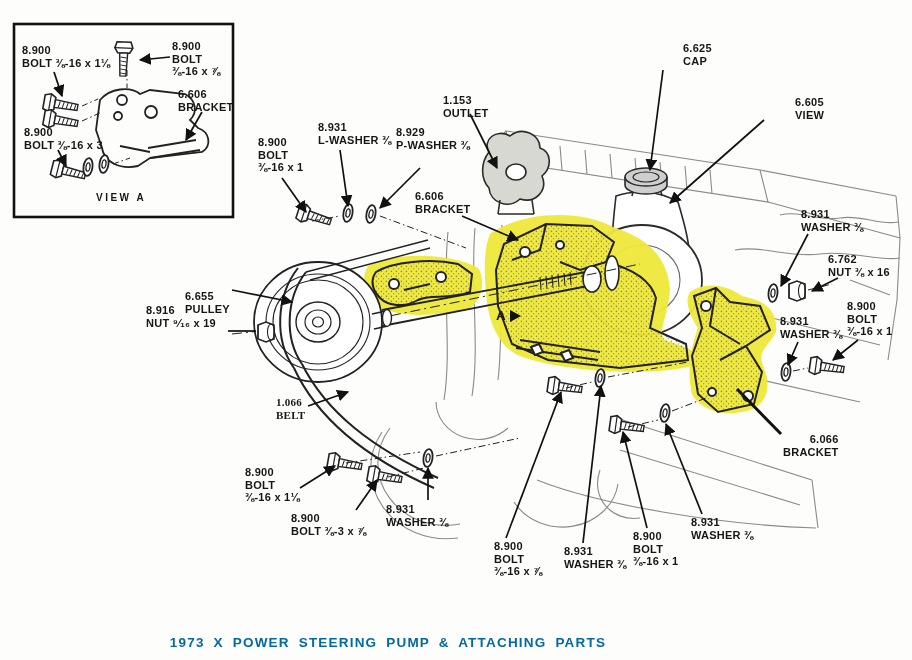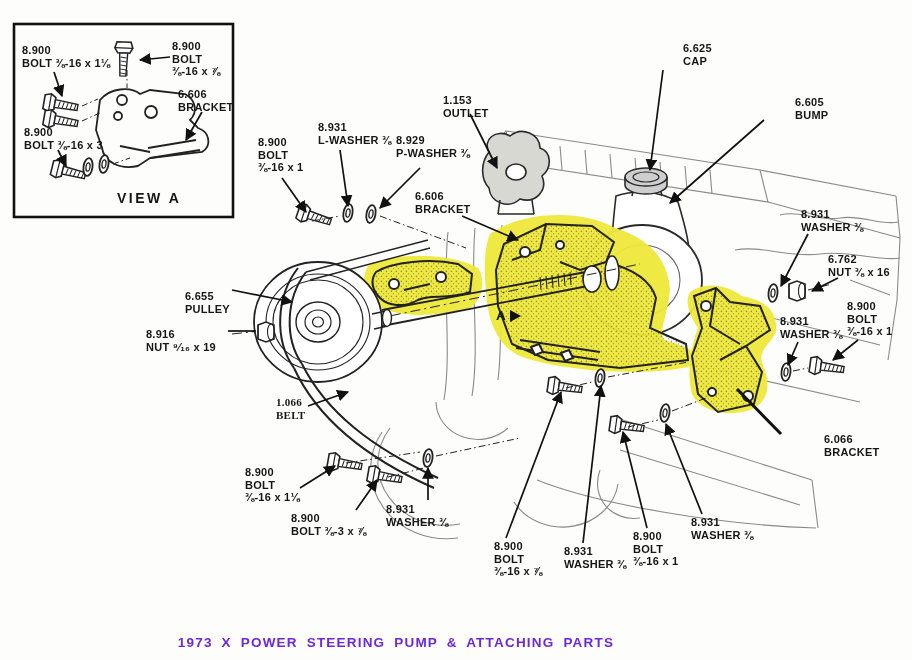--- a/index.html
+++ b/index.html
@@ -2,25 +2,25 @@
 <html><head>
 <meta charset="utf-8">
 <style>
   html,body{margin:0;padding:0;background:#ffffff;}
   #stage{position:relative;width:912px;height:660px;background:#fdfdfb;overflow:hidden;
          font-family:"Liberation Sans",sans-serif;}
   #art{position:absolute;left:0;top:0;}
   .callout{position:absolute;color:#161616;font:700 11px/12.5px "Liberation Sans",sans-serif;
            letter-spacing:.25px;white-space:nowrap;}
   .callout .line{display:block;}
-  .view-a{font-size:14px;letter-spacing:2.5px;margin-left:21px;}
+  .view-a{font-size:10px;letter-spacing:2.5px;}
   .marker-a{font-size:13.5px;letter-spacing:1px;display:flex;align-items:center;}
   .tri{display:inline-block;width:0;height:0;border-left:11px solid #111;
        border-top:6px solid transparent;border-bottom:6px solid transparent;margin-left:3px;}
-  #caption{position:absolute;left:16px;top:634px;width:760px;text-align:center;color:#6d28d9;
+  #caption{position:absolute;left:8px;top:634px;width:760px;text-align:center;color:#0369a1;
            font:700 13.5px/18px "Liberation Sans",sans-serif;letter-spacing:1.2px;word-spacing:4px;}
 </style>
 </head>
 <body>
 
 <div id="stage">
 
   <svg id="art" width="912" height="660" viewBox="0 0 912 660">
     <defs>
       <marker id="arrow" viewBox="0 0 10 10" refX="9" refY="5" markerWidth="7" markerHeight="7" orient="auto-start-reverse">
@@ -263,44 +263,44 @@
     <div class="callout" style="left: 443px; top: 94px;">
       <span class="line">1.153</span>
       <span class="line">OUTLET</span>
     </div>
     <div class="callout" style="left: 655px; top: 42px; margin-left: 28px;">
       <span class="line">6.625</span>
       <span class="line">CAP</span>
     </div>
     <div class="callout" style="left: 763px; top: 96px; margin-left: 32px;">
       <span class="line">6.605</span>
-      <span class="line">BUMP</span>
+      <span class="line">VIEW</span>
     </div>
     <div class="callout" style="left: 258px; top: 136px;">
       <span class="line">8.900</span>
       <span class="line">BOLT</span>
       <span class="line">⅜-16 x 1</span>
     </div>
     <div class="callout" style="left: 318px; top: 121px;">
       <span class="line">8.931</span>
       <span class="line">L-WASHER ⅜</span>
     </div>
-    <div class="callout" style="left: 396px; top: 134px;">
+    <div class="callout" style="left: 396px; top: 126px;">
       <span class="line">8.929</span>
       <span class="line">P-WASHER ⅜</span>
     </div>
     <div class="callout" style="left: 415px; top: 190px;">
       <span class="line">6.606</span>
       <span class="line">BRACKET</span>
     </div>
     <div class="callout" style="left: 185px; top: 268px; margin-top: 22px;">
       <span class="line">6.655</span>
       <span class="line">PULLEY</span>
     </div>
-    <div class="callout" style="left: 146px; top: 304px; margin-top: 24px;">
+    <div class="callout" style="left: 146px; top: 304px;">
       <span class="line">8.916</span>
       <span class="line">NUT ⁹⁄₁₆ x 19</span>
     </div>
     <div class="callout" style="left: 276px; top: 396px; font-family: Liberation Serif, serif;">
       <span class="line">1.066</span>
       <span class="line">BELT</span>
     </div>
     <div class="callout" style="left: 801px; top: 208px;">
       <span class="line">8.931</span>
       <span class="line">WASHER ⅜</span>
@@ -311,21 +311,21 @@
     </div>
     <div class="callout" style="left: 847px; top: 300px;">
       <span class="line">8.900</span>
       <span class="line">BOLT</span>
       <span class="line">⅜-16 x 1</span>
     </div>
     <div class="callout" style="left: 780px; top: 315px;">
       <span class="line">8.931</span>
       <span class="line">WASHER ⅜</span>
     </div>
-    <div class="callout" style="left: 824px; top: 433px;">
+    <div class="callout" style="left: 783px; top: 433px; text-align: right;">
       <span class="line">6.066</span>
       <span class="line">BRACKET</span>
     </div>
     <div class="callout" style="left: 245px; top: 466px;">
       <span class="line">8.900</span>
       <span class="line">BOLT</span>
       <span class="line">⅜-16 x 1⅛</span>
     </div>
     <div class="callout" style="left: 291px; top: 512px;">
       <span class="line">8.900</span>

